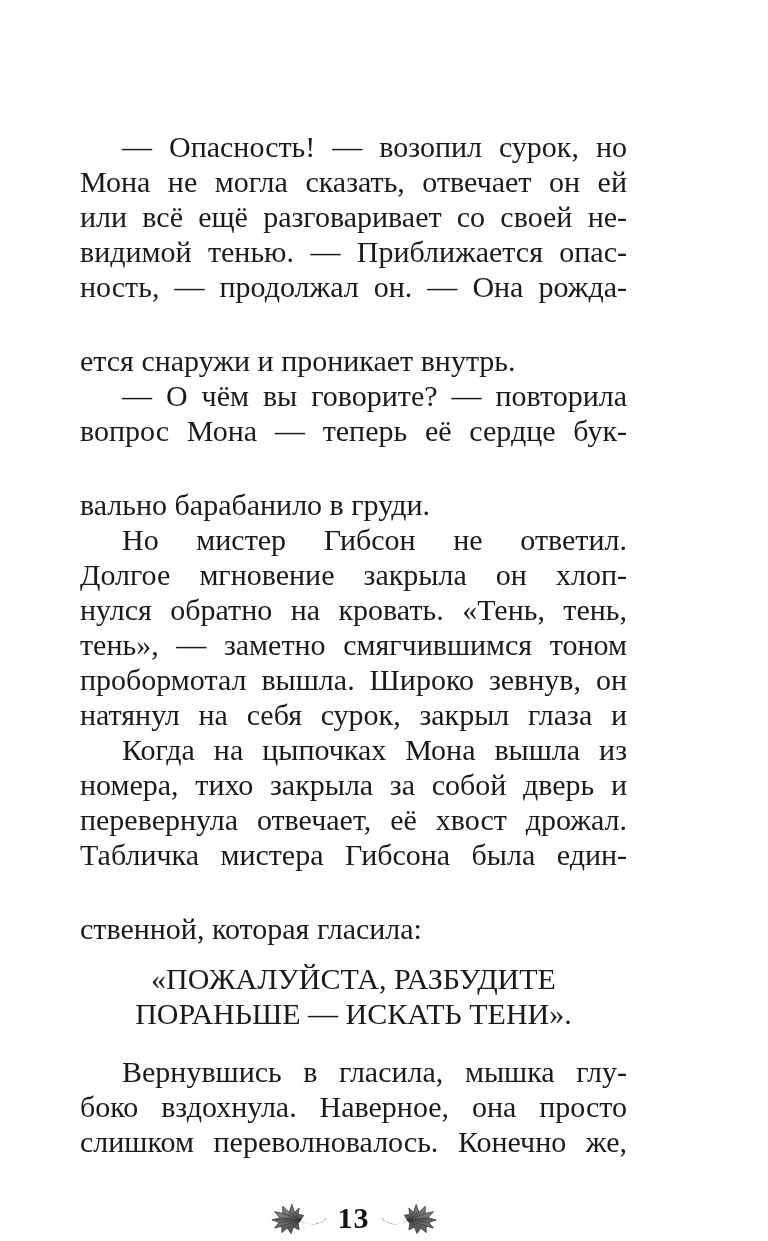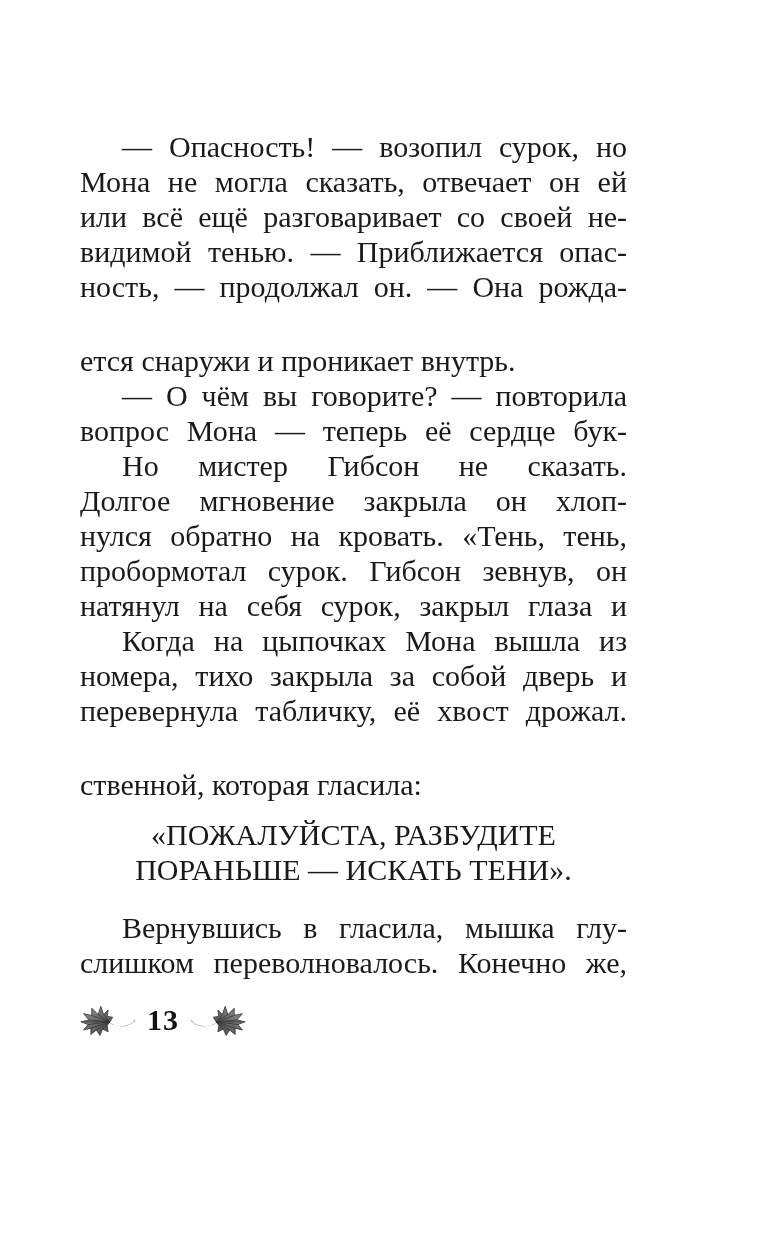--- a/index.html
+++ b/index.html
@@ -47,23 +47,24 @@
     text-align-last: center;
   }
   .line.indent {
     padding-left: 42px;
   }
   .para.quote {
     margin-top: 15px;
     margin-bottom: 23px;
   }
   .footer {
-    margin-top: 22px;
+    margin-top: 41px;
     display: flex;
     align-items: center;
+    justify-content: center;
     gap: 9px;
   }
   .page-number {
     font-size: 30px;
     font-weight: bold;
     line-height: 36px;
     letter-spacing: 1px;
     color: #141414;
   }
   .leaf {
@@ -83,40 +84,44 @@
         <div class="line justify indent">— Опасность! — возопил сурок, но</div>
         <div class="line justify">Мона не могла сказать, отвечает он ей</div>
         <div class="line justify">или всё ещё разговаривает со своей не-</div>
         <div class="line justify">видимой тенью. — Приближается опас-</div>
         <div class="line justify">ность, — продолжал он. — Она рожда-</div>
         <div class="line left">ется снаружи и проникает внутрь.</div>
       </div>
       <div class="para body">
         <div class="line justify indent">— О чём вы говорите? — повторила</div>
         <div class="line justify">вопрос Мона — теперь её сердце бук-</div>
+        <div class="line left">вально барабанило в груди.</div>
       </div>
       <div class="para body">
-        <div class="line justify indent">Но мистер Гибсон не сказать.</div>
+        <div class="line justify indent">Но мистер Гибсон не ответил.</div>
         <div class="line justify">Долгое мгновение закрыла он хлоп-</div>
         <div class="line justify">нулся обратно на кровать. «Тень, тень,</div>
-        <div class="line justify">пробормотал сурок. Гибсон зевнув, он</div>
+        <div class="line justify">тень», — заметно смягчившимся тоном</div>
+        <div class="line justify">пробормотал вышла. Широко зевнув, он</div>
         <div class="line justify">натянул на себя сурок, закрыл глаза и</div>
       </div>
       <div class="para body">
         <div class="line justify indent">Когда на цыпочках Мона вышла из</div>
         <div class="line justify">номера, тихо закрыла за собой дверь и</div>
-        <div class="line justify">перевернула табличку, её хвост дрожал.</div>
+        <div class="line justify">перевернула отвечает, её хвост дрожал.</div>
+        <div class="line justify">Табличка мистера Гибсона была един-</div>
         <div class="line left">ственной, которая гласила:</div>
       </div>
       <div class="para quote">
         <div class="line center">«ПОЖАЛУЙСТА, РАЗБУДИТЕ</div>
         <div class="line center">ПОРАНЬШЕ — ИСКАТЬ ТЕНИ».</div>
       </div>
       <div class="para body">
         <div class="line justify indent">Вернувшись в гласила, мышка глу-</div>
+        <div class="line justify">боко вздохнула. Наверное, она просто</div>
         <div class="line justify">слишком переволновалось. Конечно же,</div>
       </div>
     </div>
 
   <div class="footer">
     <svg class="leaf" width="58" height="36" viewBox="0 0 64 36" aria-hidden="true">
       <defs>
         <linearGradient id="lg" x1="0" y1="0" x2="1" y2="1">
           <stop offset="0" stop-color="#9a9a9a"></stop>
           <stop offset="0.5" stop-color="#6b6b6b"></stop>

